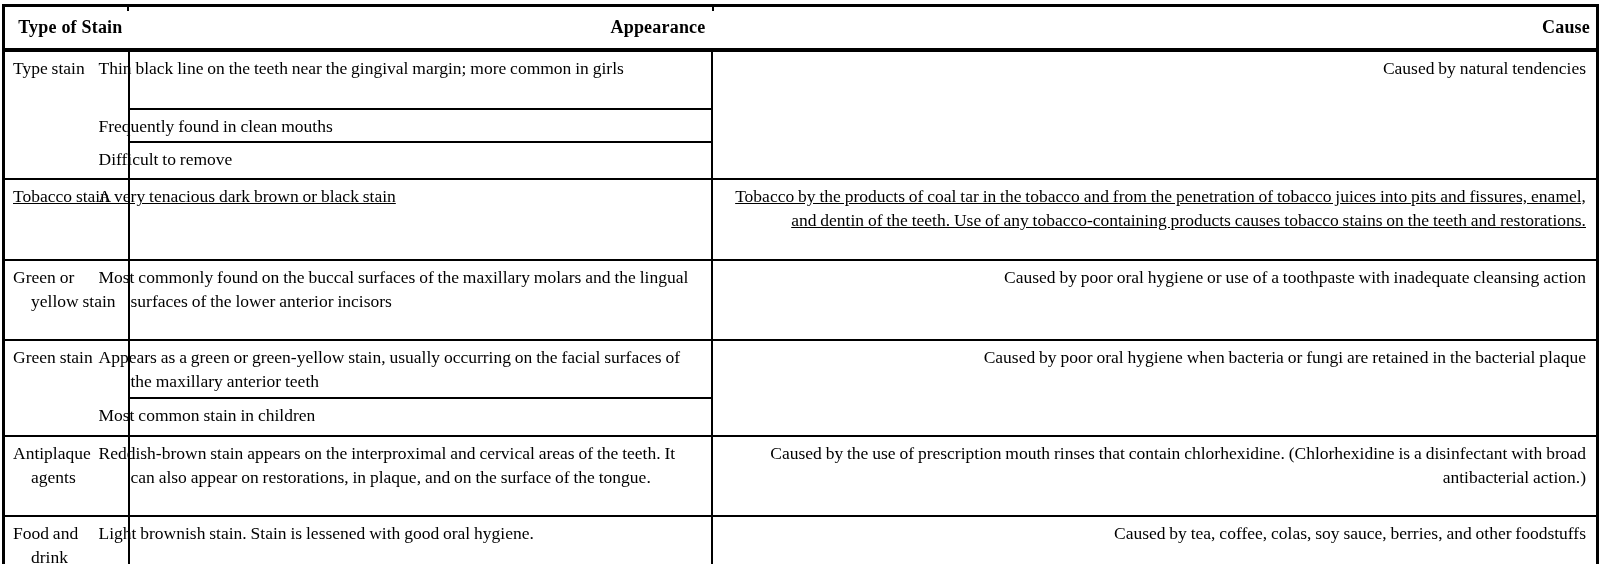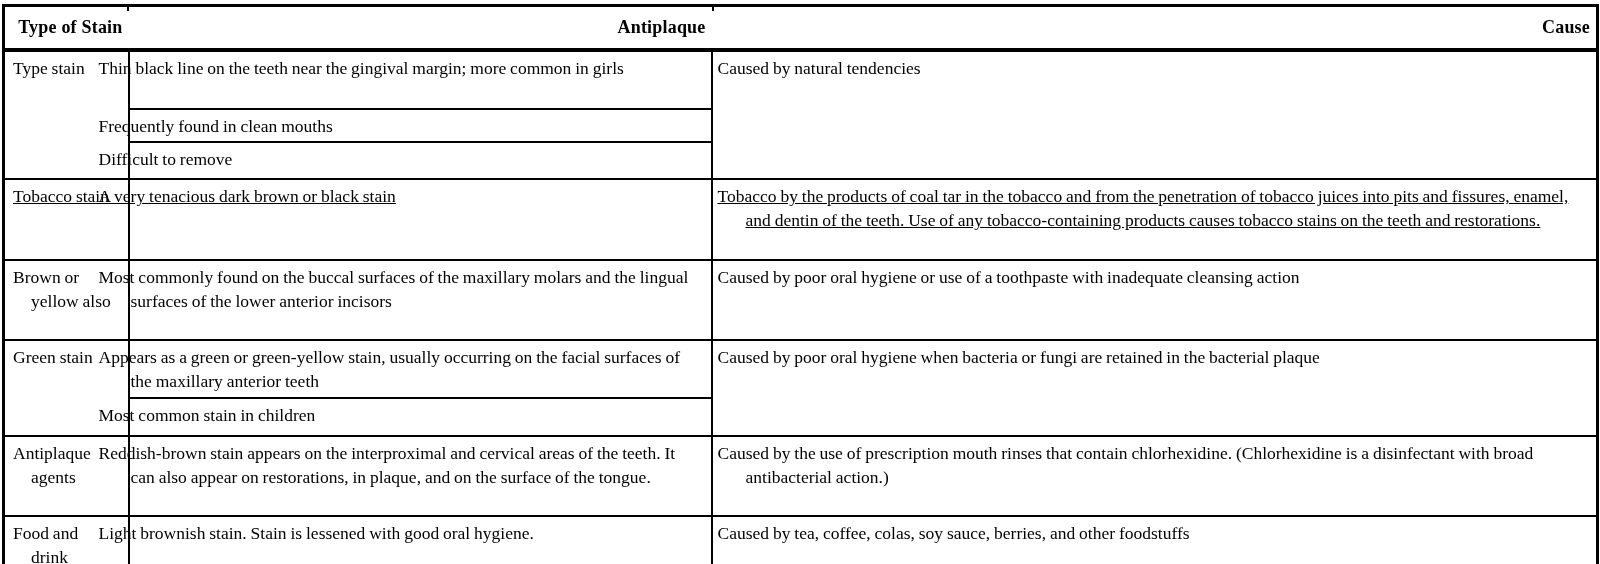--- a/index.html
+++ b/index.html
@@ -50,21 +50,21 @@
     font-size: 17.5px;
     line-height: 1.38;
     word-spacing: -0.5px;
     padding-top: 4px;
     padding-bottom: 3px;
     padding-right: 10px;
   }
   
   td.type-cell  { padding-left: 26px; text-indent: -18px; }
   td.appe-cell  { text-indent: -32px; }
-  td.cause-cell { padding-left: 33px; text-indent: -28px; }
+  td.cause-cell { padding-left: 33px; text-indent: -28px; text-align: right; }
 
   tr.h-59 { height: 59px; }
   tr.h-33 { height: 33px; }
   tr.h-37 { height: 37px; }
   tr.h-81 { height: 81px; text-decoration: underline; }
   tr.h-80 { height: 80px; }
   tr.h-58 { height: 58px; margin-top: 40px; }
   tr.h-38 { height: 38px; }
   tr.h-50 { height: 50px; }
 
@@ -86,21 +86,21 @@
 
   <table class="stain-table">
     <colgroup>
       <col class="c-type">
       <col class="c-appe">
       <col class="c-cause">
     </colgroup>
     <thead>
       <tr>
         <th class="h-type">Type of Stain</th>
-        <th class="h-appe">Antiplaque</th>
+        <th class="h-appe">Appearance</th>
         <th class="h-cause">Cause</th>
       </tr>
     </thead>
     <tbody>
 
       <tr class="h-59">
         <td class="type-cell" rowspan="3">Type stain</td>
         <td class="appe-cell">Thin black line on the teeth near the gingival margin; more common in girls</td>
         <td class="cause-cell" rowspan="3">Caused by natural tendencies</td>
       </tr>
@@ -111,21 +111,21 @@
         <td class="appe-cell">Difficult to remove</td>
       </tr>
 
       <tr class="h-81">
         <td class="type-cell">Tobacco stain</td>
         <td class="appe-cell">A very tenacious dark brown or black stain</td>
         <td class="cause-cell">Tobacco by the products of coal tar in the tobacco and from the penetration of tobacco juices into pits and fissures, enamel, and dentin of the teeth. Use of any tobacco-containing products causes tobacco stains on the teeth and restorations.</td>
       </tr>
 
       <tr class="h-80">
-        <td class="type-cell">Brown or yellow also</td>
+        <td class="type-cell">Green or yellow stain</td>
         <td class="appe-cell">Most commonly found on the buccal surfaces of the maxillary molars and the lingual surfaces of the lower anterior incisors</td>
         <td class="cause-cell">Caused by poor oral hygiene or use of a toothpaste with inadequate cleansing action</td>
       </tr>
 
       <tr class="h-58">
         <td class="type-cell" rowspan="2">Green stain</td>
         <td class="appe-cell">Appears as a green or green-yellow stain, usually occurring on the facial surfaces of the maxillary anterior teeth</td>
         <td class="cause-cell" rowspan="2">Caused by poor oral hygiene when bacteria or fungi are retained in the bacterial plaque</td>
       </tr>
       <tr class="h-38">

